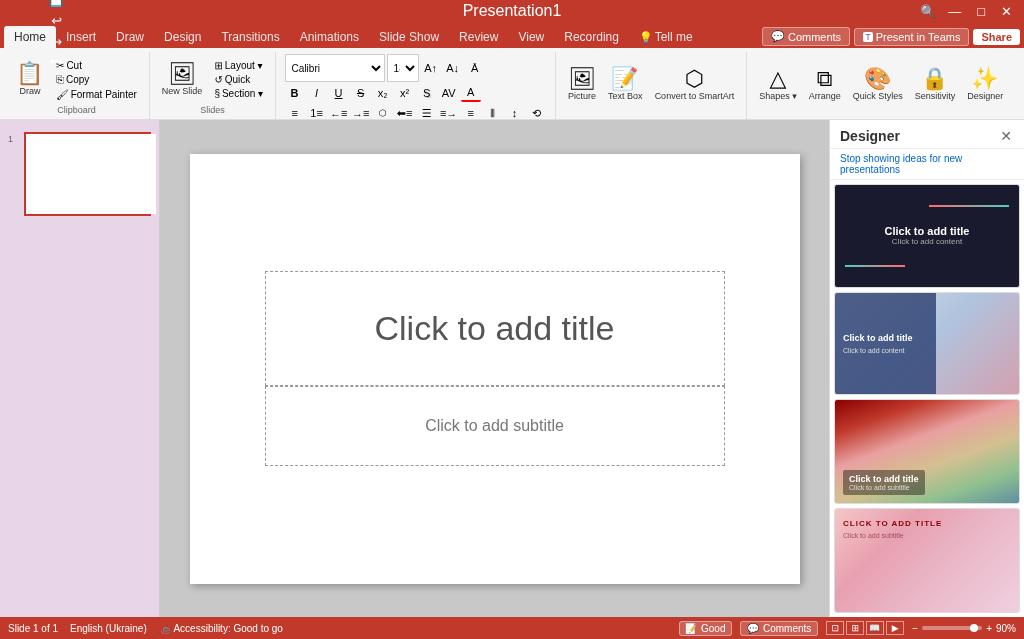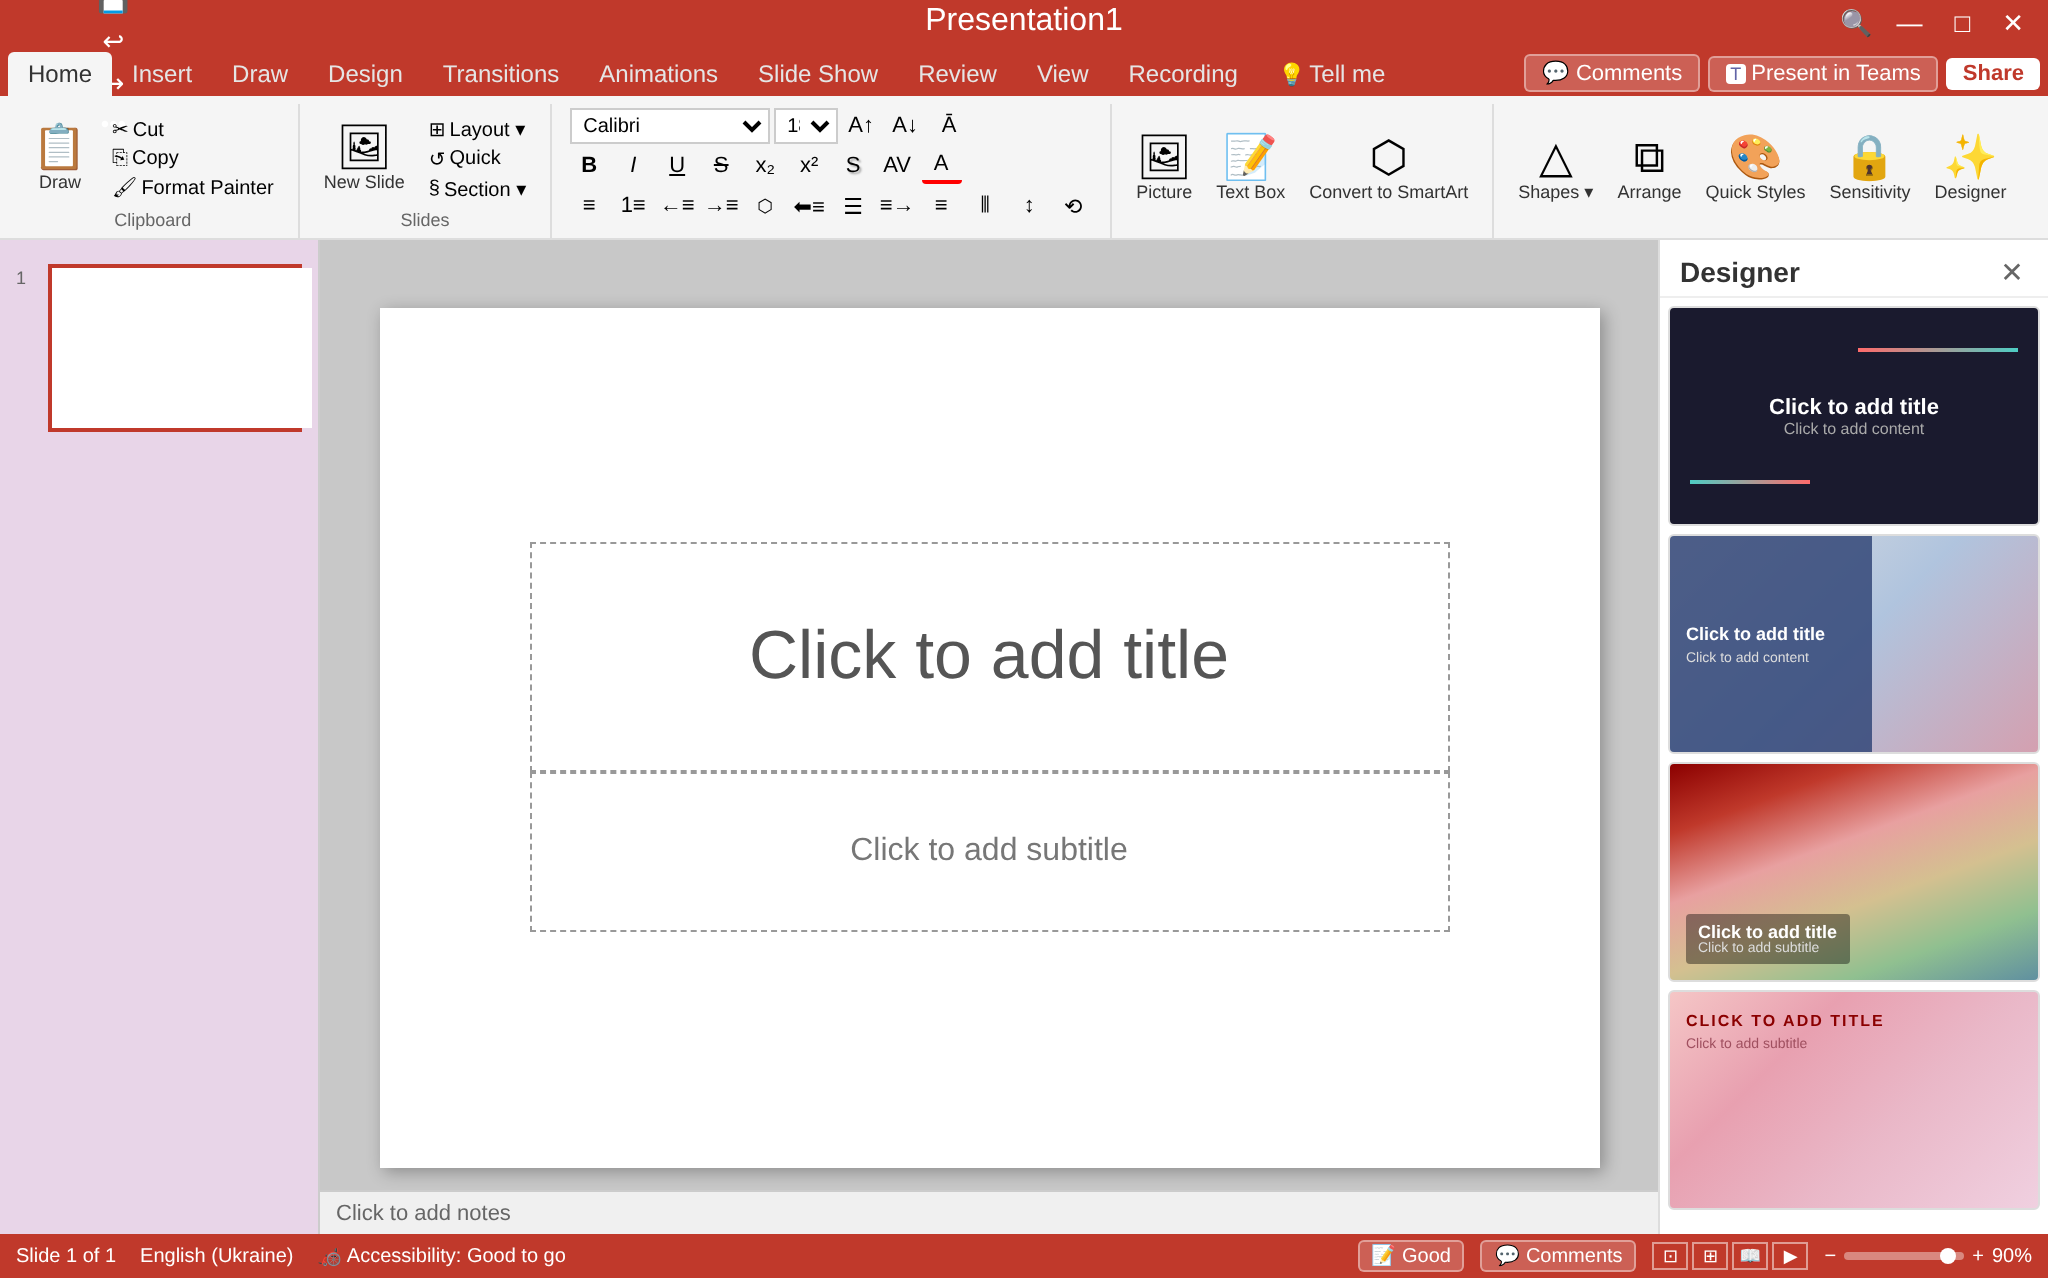--- a/index.html
+++ b/index.html
@@ -145,21 +145,21 @@
       display: flex;
       align-items: center;
       gap: 2px;
     }
     .format-btn {
       width: 20px; height: 18px;
       display: flex; align-items: center; justify-content: center;
       cursor: pointer; border-radius: 2px; font-size: 11px;
     }
     .format-select {
-      height: 18px;
+      height: 28px;
       font-size: 10px;
       border: 1px solid #ccc;
       background: white;
       padding: 0 2px;
     }
 
     
     .main-layout {
       display: flex;
       height: calc(639px - 22px - 26px - 72px - 22px);
@@ -592,30 +592,28 @@
 
   <div class="canvas-area">
     <div class="slide-canvas">
       <div class="title-placeholder">
         <span class="title-placeholder-text">Click to add title</span>
       </div>
       <div class="subtitle-placeholder">
         <span class="subtitle-placeholder-text">Click to add subtitle</span>
       </div>
     </div>
-    <div class="notes-bar">
-      <span>Click to add notes</span>
-    </div>
   </div>
 
   <div class="designer-panel">
     <div class="designer-header">
       <span class="designer-title">Designer</span>
       <span class="designer-close">✕</span>
     </div>
+    <div class="designer-link">Stop showing ideas for new presentations</div>
     <div class="designer-templates">
 
       <div class="template-card tmpl1">
         <div class="tmpl1-line1"></div>
         <div class="tmpl1-content">
           <div class="tmpl1-title">Click to add title</div>
           <div class="tmpl1-subtitle">Click to add content</div>
         </div>
         <div class="tmpl1-line2"></div>
       </div>

